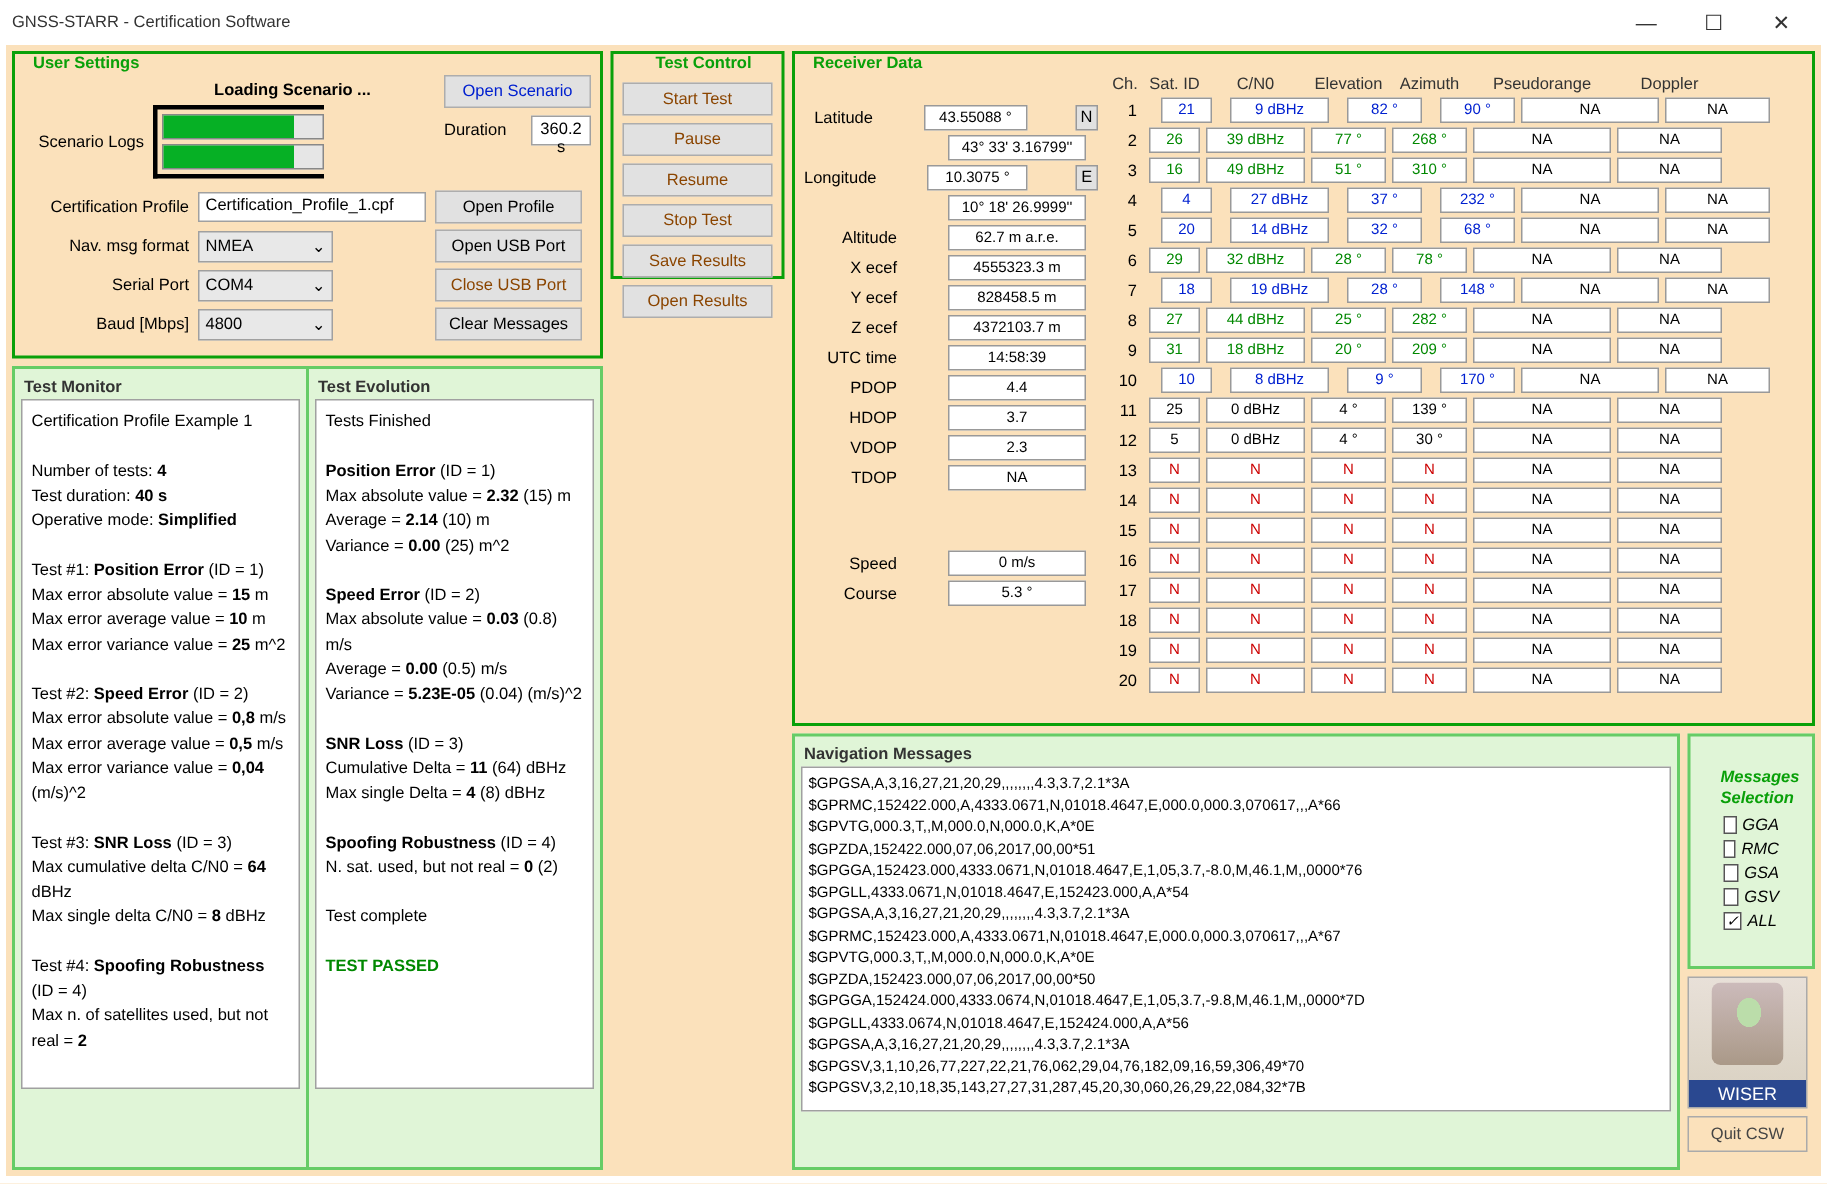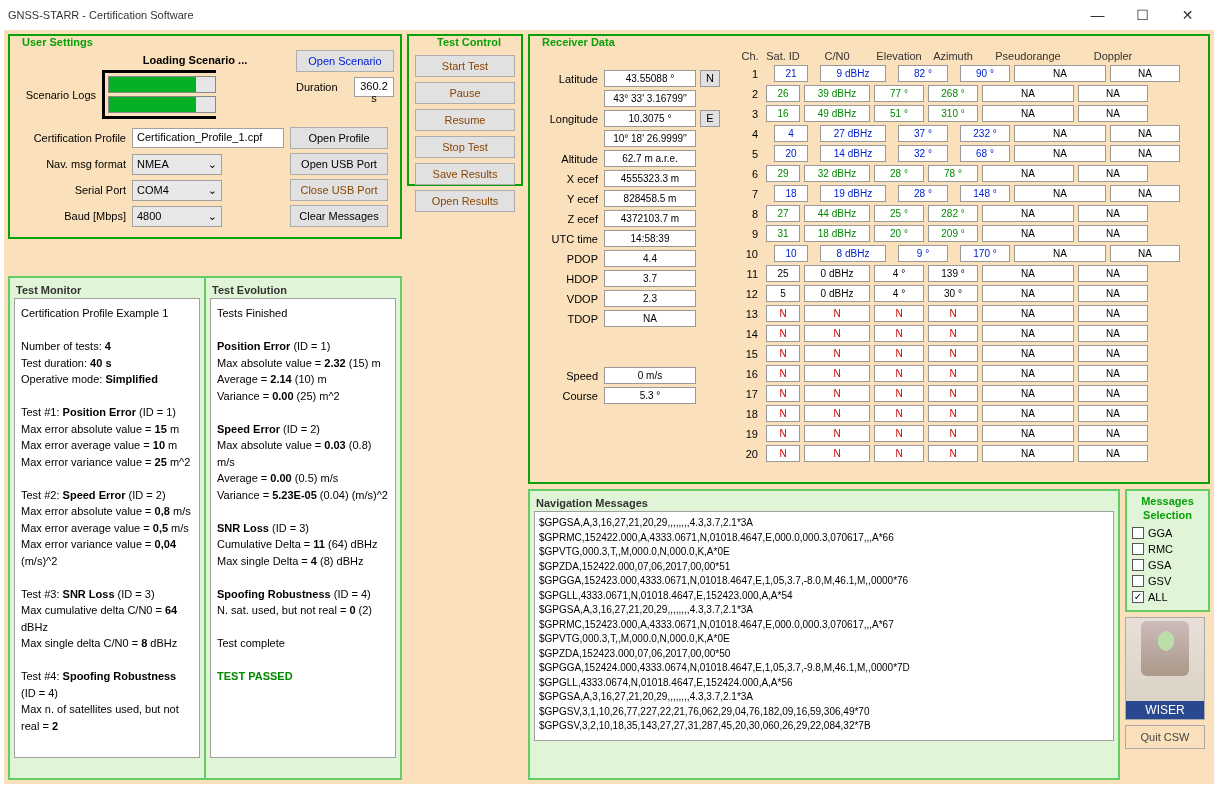--- a/index.html
+++ b/index.html
@@ -20,21 +20,21 @@
 .sel { background: #e8e8e8; border: 1px solid #a0a0a0; height: 21px; width: 90px; display:flex; align-items:center; justify-content:space-between; padding:0 4px;}
 .row { display: flex; align-items: center; gap: 6px; margin: 4px 0; }
 .lbl { text-align: right; }
 .prog { width: 108px; height: 17px; border: 1px solid #888; background: #e6e6e6; position: relative;}
 .prog-fill { background: #06b025; height: 100%; width: 82%;}
 .monitor-split {display:flex; gap:0;}
 .mono-panel {border:2px solid #6c6;background:#e0f5d7;padding:4px;flex:1;}
 .mono-panel.indent {border-left:none;}
 .mono-title {font-weight:bold;color:#333;padding:2px;}
 .mono-box {background:#fff; border:1px solid #a0a0a0; padding:6px; height:460px; line-height:1.5;font-size:11px;}
-.rv-row { display:flex; align-items:center; height:19px; margin:1px 0;}
+.rv-row { display:flex; align-items:center; height:19px; margin:1px 0;gap:28px;}
 .rv-lbl {width:62px;text-align:right;margin-right:6px;}
 .rv-val {border:1px solid #999;background:#fff;width:92px;height:17px;text-align:center;line-height:15px;font-size:10px;}
 .small-btn{border:1px solid #999;background:#e1e1e1;width:20px;height:17px;text-align:center;line-height:15px;margin-left:4px;}
 .sat-tbl {margin-left:6px;}
 .sat-hdr {display:flex;font-size:11px;color:#333;margin-bottom:2px;}
 .sat-hdr > div {text-align:center;}
 .sat-row {display:flex;height:19px;align-items:center;margin-bottom:1px;}
 .sat-row .ch {width:24px;text-align:right;padding-right:4px;}
 .sat-cell {border:1px solid #999;background:#fff;height:17px;text-align:center;line-height:15px;font-size:10px;}
 .wid {width:34px;}
@@ -42,25 +42,25 @@
 .wel {width:50px;}
 .waz {width:50px;}
 .wpr {width:92px;}
 .wdp {width:70px;}
 .gap2 {margin-left:4px;}
 .blue {color:#0020d0;margin-left:12px;}
 .grn {color:#008800;}
 .red {color:#cc0000;}
 .navmsg-panel {border:2px solid #6c6;background:#e0f5d7;padding:4px;flex:1;}
 .navmsg-box {border:1px solid #a0a0a0;background:#fff;padding:4px;height:230px;overflow:scroll;font-size:10px;line-height:1.45;white-space:pre;}
-.msg-sel {border:2px solid #6c6;background:#e0f5d7;padding:3px;font-size:11px;}
+.msg-sel {border:2px solid #6c6;background:#e0f5d7;padding:20px;font-size:11px;font-style:italic;}
 .msg-title {color:#09a009;font-weight:bold;text-align:center;line-height:1.3;}
 .chk {display:flex;align-items:center;gap:4px;margin:4px 2px;}
 .chk-box {width:12px;height:12px;border:1px solid #555;background:#fff;display:flex;align-items:center;justify-content:center;font-size:10px;}
-.wiser {border:1px solid #aaa;width:80px;height:103px;margin-top:5px;position:relative;background:linear-gradient(#e8e0d8,#d8d0c0);overflow:hidden;}
+.wiser {border:1px solid #aaa;width:80px;height:88px;margin-top:5px;position:relative;background:linear-gradient(#e8e0d8,#d8d0c0);overflow:hidden;}
 .wiser::before{content:"";position:absolute;top:3px;left:15px;right:15px;height:55px;background:radial-gradient(ellipse 20px 24px at 25px 20px, #bda 40%, transparent 41%), linear-gradient(#cbb,#a98);border-radius:6px;}
 .wiser-txt{position:absolute;bottom:0;left:0;right:0;background:#2a4890;color:#fff;text-align:center;font-size:12px;padding:2px;}
 .quit {margin-top:5px;border:1px solid #aaa;background:#fbe1bb;color:#444;width:80px;height:24px;text-align:center;line-height:22px;}
 .test-ctrl-btn {display:block;margin:5px auto;width:100px;}
 b{font-weight:bold;}
 </style>
 </head>
 <body>
 
 <div class="titlebar">
@@ -129,21 +129,21 @@
         <div class="lbl" style="width:110px;">Baud [Mbps]</div>
         <div class="sel">
             <span>4800</span>
             <span>⌄</span>
           </div>
         <div style="width:56px;"></div>
         <div class="btn">Clear Messages</div>
       </div>
     </div>
 
-    <div class="monitor-split" style="flex:1;margin-top:32px;">
+    <div class="monitor-split" style="flex:1;">
       <div class="mono-panel">
         <div class="mono-title">Test Monitor</div>
         <div class="mono-box">Certification Profile Example 1<br><br>Number of tests:  <b>4</b><br>Test duration:       <b>40 s</b><br>Operative mode:  <b>Simplified</b><br><br>Test #1: <b>Position Error</b> (ID = 1)<br>Max error absolute value = <b>15</b> m<br>Max error average value = <b>10</b> m<br>Max error variance value = <b>25</b> m^2<br><br>Test #2: <b>Speed Error</b>  (ID = 2)<br>Max error absolute value = <b>0,8</b> m/s<br>Max error average value = <b>0,5</b> m/s<br>Max error variance value = <b>0,04</b> (m/s)^2<br><br>Test #3: <b>SNR Loss</b>  (ID = 3)<br>Max cumulative delta C/N0 = <b>64</b> dBHz<br>Max single delta C/N0 = <b>8</b> dBHz<br><br>Test #4: <b>Spoofing Robustness</b>  (ID = 4)<br>Max n. of satellites used, but not real = <b>2</b></div>
       </div>
       <div class="mono-panel indent">
         <div class="mono-title">Test Evolution</div>
         <div class="mono-box">Tests Finished<br><br><b>Position Error</b> (ID = 1)<br>Max absolute value = <b>2.32</b> (15) m<br>Average = <b>2.14</b> (10) m<br>Variance = <b>0.00</b> (25) m^2<br><br><b>Speed Error</b> (ID = 2)<br>Max absolute value = <b>0.03</b> (0.8) m/s<br>Average = <b>0.00</b> (0.5) m/s<br>Variance = <b>5.23E-05</b> (0.04) (m/s)^2<br><br><b>SNR Loss</b> (ID = 3)<br>Cumulative Delta = <b>11</b> (64) dBHz<br>Max single Delta = <b>4</b> (8) dBHz<br><br><b>Spoofing Robustness</b> (ID = 4)<br>N. sat. used, but not real = <b>0</b> (2)<br><br>Test complete<br><br><b style="color:#008800">TEST PASSED</b></div>
       </div>
     </div>
   </div>

